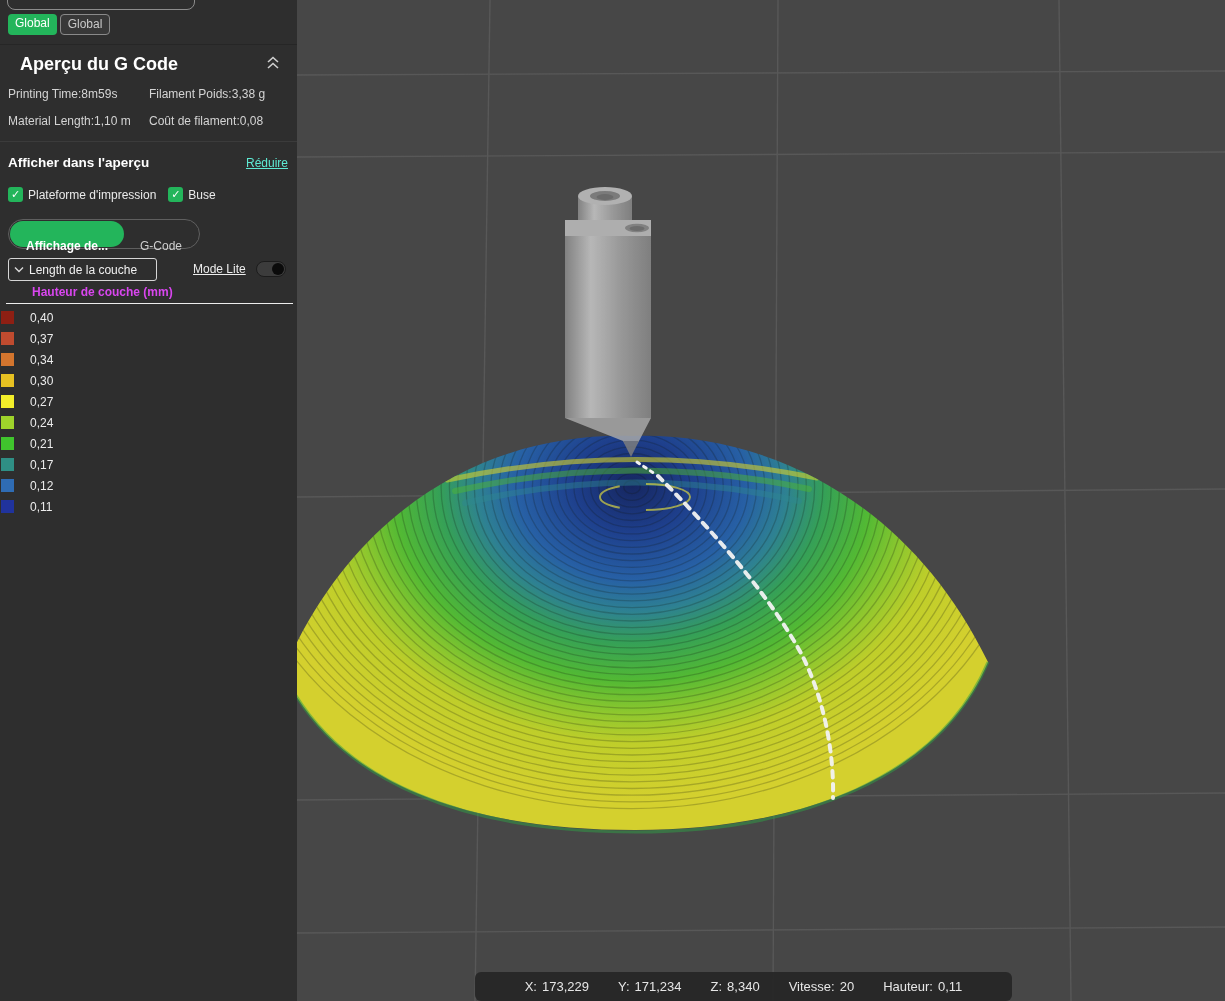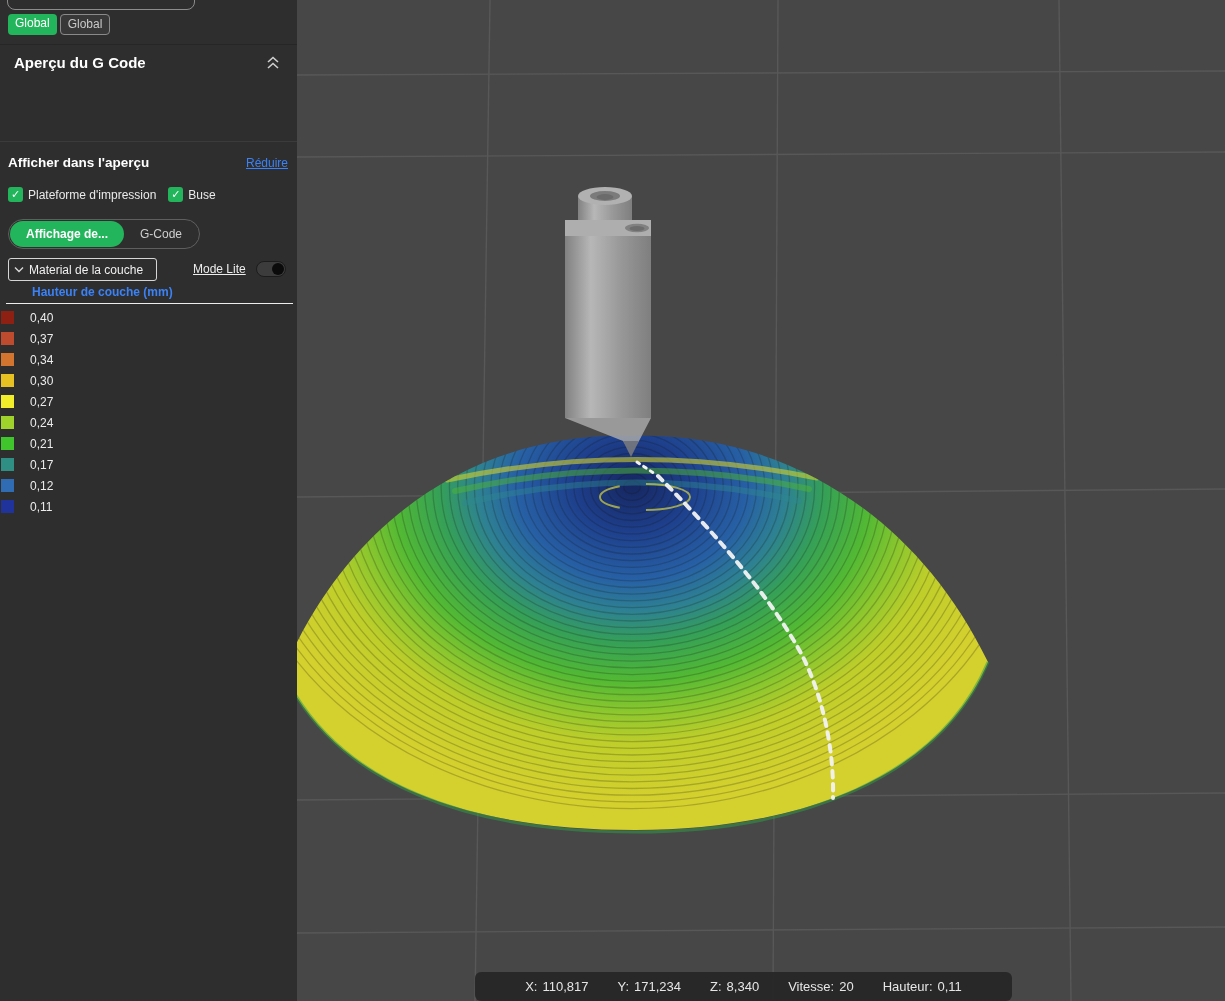--- a/index.html
+++ b/index.html
@@ -18,61 +18,61 @@
     position:absolute; left:7px; top:-16px; width:188px; height:26px;
     border:1px solid #8c8c8c; border-radius:8px;
   }
   .scope-tabs { position:absolute; left:8px; top:14px; display:flex; gap:3px; }
   .scope-tab { font-size:12px; padding:2px 7px 3px; border-radius:4px; cursor:default; }
   .scope-tab.active { background:#23b55b; color:#ffffff; }
   .scope-tab.inactive { color:#c9c9c9; border:1px solid #8a8a8a; background:#383838; }
 
   .top-divider { position:absolute; left:0; top:44px; width:297px; border-top:1px solid #262626; }
 
-  .panel-title { position:absolute; left:14px; top:54px; font-size:15px; font-weight:bold; color:#ffffff; }
+  .panel-title { position:absolute; left:20px; top:54px; font-size:18px; font-weight:bold; color:#ffffff; }
   .collapse-icon { position:absolute; right:18px; top:56px; width:12px; height:14px; cursor:pointer; }
 
   .stats {
     position:absolute; left:8px; top:87px; width:284px;
     display:grid; grid-template-columns:141px auto; row-gap:13px;
     font-size:12px; color:#d4d4d4;
   }
   .stat { white-space:nowrap; }
 
   .mid-divider { position:absolute; left:0; top:141px; width:297px; border-top:1px solid #3b3b3b; }
 
   .section-title { position:absolute; left:8px; top:155px; font-size:13.5px; font-weight:bold; color:#ffffff; }
-  .reduce-link { position:absolute; right:9px; top:156px; font-size:12px; color:#3b82f6; text-decoration:underline; cursor:pointer; }
+  .reduce-link { position:absolute; right:9px; top:156px; font-size:12px; color:#5eead4; text-decoration:underline; cursor:pointer; }
 
   .checkbox-row { position:absolute; left:8px; top:187px; display:flex; gap:12px; align-items:center; font-size:12px; color:#eaeaea; }
   .cb-group { display:flex; align-items:center; }
   .checkbox {
     width:15px; height:15px; background:#23b55b; border-radius:3px;
     color:#fff; font-size:11px; line-height:15px; text-align:center;
     margin-right:5px; cursor:pointer; flex:0 0 auto;
   }
 
   .seg-control {
     position:absolute; left:8px; top:219px; height:30px; display:flex; align-items:center;
     border:1px solid #5f5f5f; border-radius:16px; background:#2e2e2e; padding:0 1px;
   }
-  .seg-tab { font-size:12px; height:26px; line-height:26px; padding:0 16px; border-radius:14px; color:#cfcfcf; cursor:pointer; white-space:nowrap; }
+  .seg-tab { font-size:12px; height:26px; line-height:26px; padding:12px 16px; border-radius:14px; color:#cfcfcf; cursor:pointer; white-space:nowrap; }
   .seg-tab.active { background:#23b55b; color:#ffffff; font-weight:bold; }
 
   .dropdown {
     position:absolute; left:8px; top:258px; width:149px; height:23px;
     border:1px solid #d6d6d6; border-radius:3px; background:#2e2e2e;
     display:flex; align-items:center; padding:0 5px; gap:5px;
     font-size:12px; color:#f0f0f0; cursor:pointer; white-space:nowrap;
   }
   .mode-lite { position:absolute; left:193px; top:262px; font-size:12px; color:#ededed; text-decoration:underline; cursor:pointer; }
   .toggle { position:absolute; left:256px; top:261px; width:30px; height:16px; border-radius:9px; background:#3c3c3c; border:1px solid #1c1c1c; cursor:pointer; }
   .knob { position:absolute; right:1px; top:1px; width:12px; height:12px; border-radius:50%; background:#0b0b0b; }
 
-  .legend-title { position:absolute; left:32px; top:285px; font-size:12px; font-weight:bold; color:#3b82f6; }
+  .legend-title { position:absolute; left:32px; top:285px; font-size:12px; font-weight:bold; color:#d946ef; }
   .legend-hr { position:absolute; left:6px; top:303px; width:287px; border-top:1px solid #ededed; }
   .legend { position:absolute; left:1px; top:307px; }
   .legend-row { display:flex; align-items:center; height:21px; }
   .swatch { width:13px; height:13px; display:inline-block; flex:0 0 auto; }
   .legend-label { margin-left:16px; font-size:12px; color:#ececec; }
 
   
   .viewport { position:absolute; left:297px; top:0; width:928px; height:1001px; background:#474747; }
   .viewport svg { position:absolute; left:0; top:0; }
 
@@ -98,20 +98,26 @@
   </div>
 
   <div class="top-divider"></div>
 
   <div class="panel-title">Aperçu du G Code</div>
   <svg class="collapse-icon" viewBox="0 0 12 14">
     <polyline points="1,6 6,1.5 11,6" fill="none" stroke="#cfcfcf" stroke-width="1.6"></polyline>
     <polyline points="1,12 6,7.5 11,12" fill="none" stroke="#cfcfcf" stroke-width="1.6"></polyline>
   </svg>
 
+  <div class="stats">
+    <div class="stat"><span>Printing Time:</span><span>8m59s</span></div>
+    <div class="stat"><span>Filament Poids:</span><span>3,38 g</span></div>
+    <div class="stat"><span>Material Length:</span><span>1,10 m</span></div>
+    <div class="stat"><span>Coût de filament:</span><span>0,08</span></div>
+  </div>
 
   <div class="mid-divider"></div>
 
   <div class="section-title">Afficher dans l'aperçu</div>
   <span class="reduce-link">Réduire</span>
 
   <div class="checkbox-row">
     <span class="cb-group">
       <span class="checkbox"><span>✓</span></span>
       <span>Plateforme d'impression</span>
@@ -124,21 +130,21 @@
 
   <div class="seg-control">
     <span class="seg-tab active">Affichage de...</span>
     <span class="seg-tab">G-Code</span>
   </div>
 
   <div class="dropdown">
     <svg width="10" height="7" viewBox="0 0 10 7">
       <polyline points="1,1.5 5,5.5 9,1.5" fill="none" stroke="#d8d8d8" stroke-width="1.4"></polyline>
     </svg>
-    <span>Material de la couche</span>
+    <span>Length de la couche</span>
   </div>
   <span class="mode-lite">Mode Lite</span>
   <span class="toggle">
     <span class="knob"></span>
   </span>
 
   <div class="legend-title">Hauteur de couche (mm)</div>
   <div class="legend-hr"></div>
   <div class="legend">
       <div class="legend-row">
@@ -297,21 +303,21 @@
       <rect x="268" y="236" width="86" height="182" fill="url(#nozBody)"></rect>
       <path d="M268,418 L354,418 L342,441 L334,453 L326,441 Z" fill="#a9a9a9"></path>
       <path d="M326,441 L342,441 L334,457 Z" fill="#7e7e7e"></path>
     </g>
   </svg>
 </div>
 
 <div class="status-bar">
     <span class="sb-item">
       <span>X:</span>
-      <span>110,817</span>
+      <span>173,229</span>
     </span>
     <span class="sb-item">
       <span>Y:</span>
       <span>171,234</span>
     </span>
     <span class="sb-item">
       <span>Z:</span>
       <span>8,340</span>
     </span>
     <span class="sb-item">

